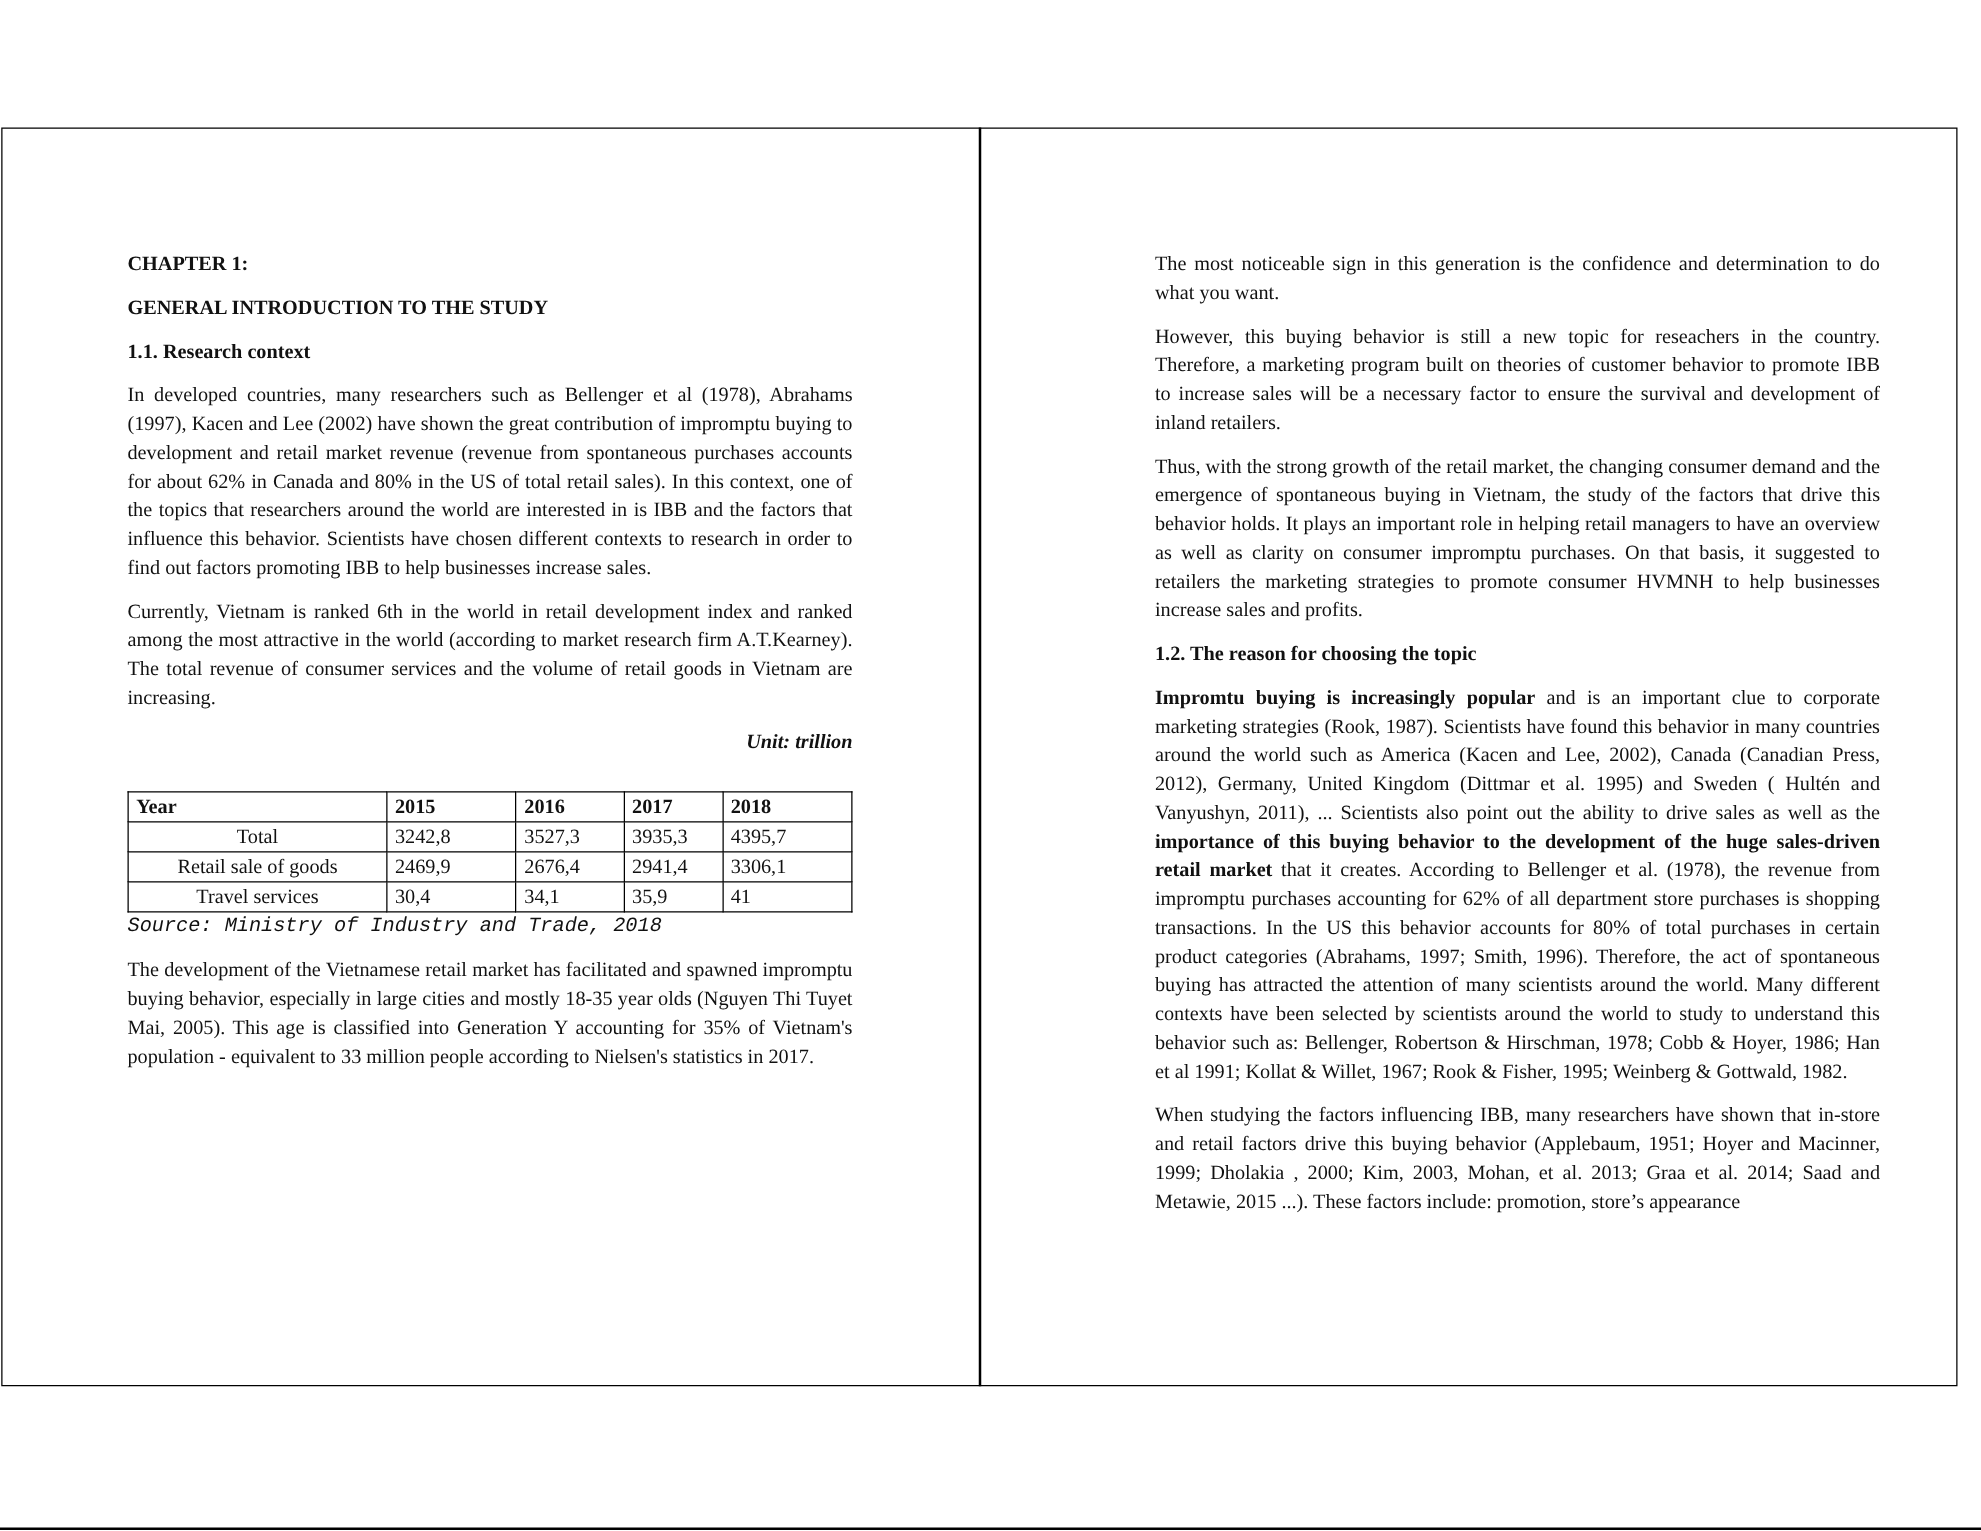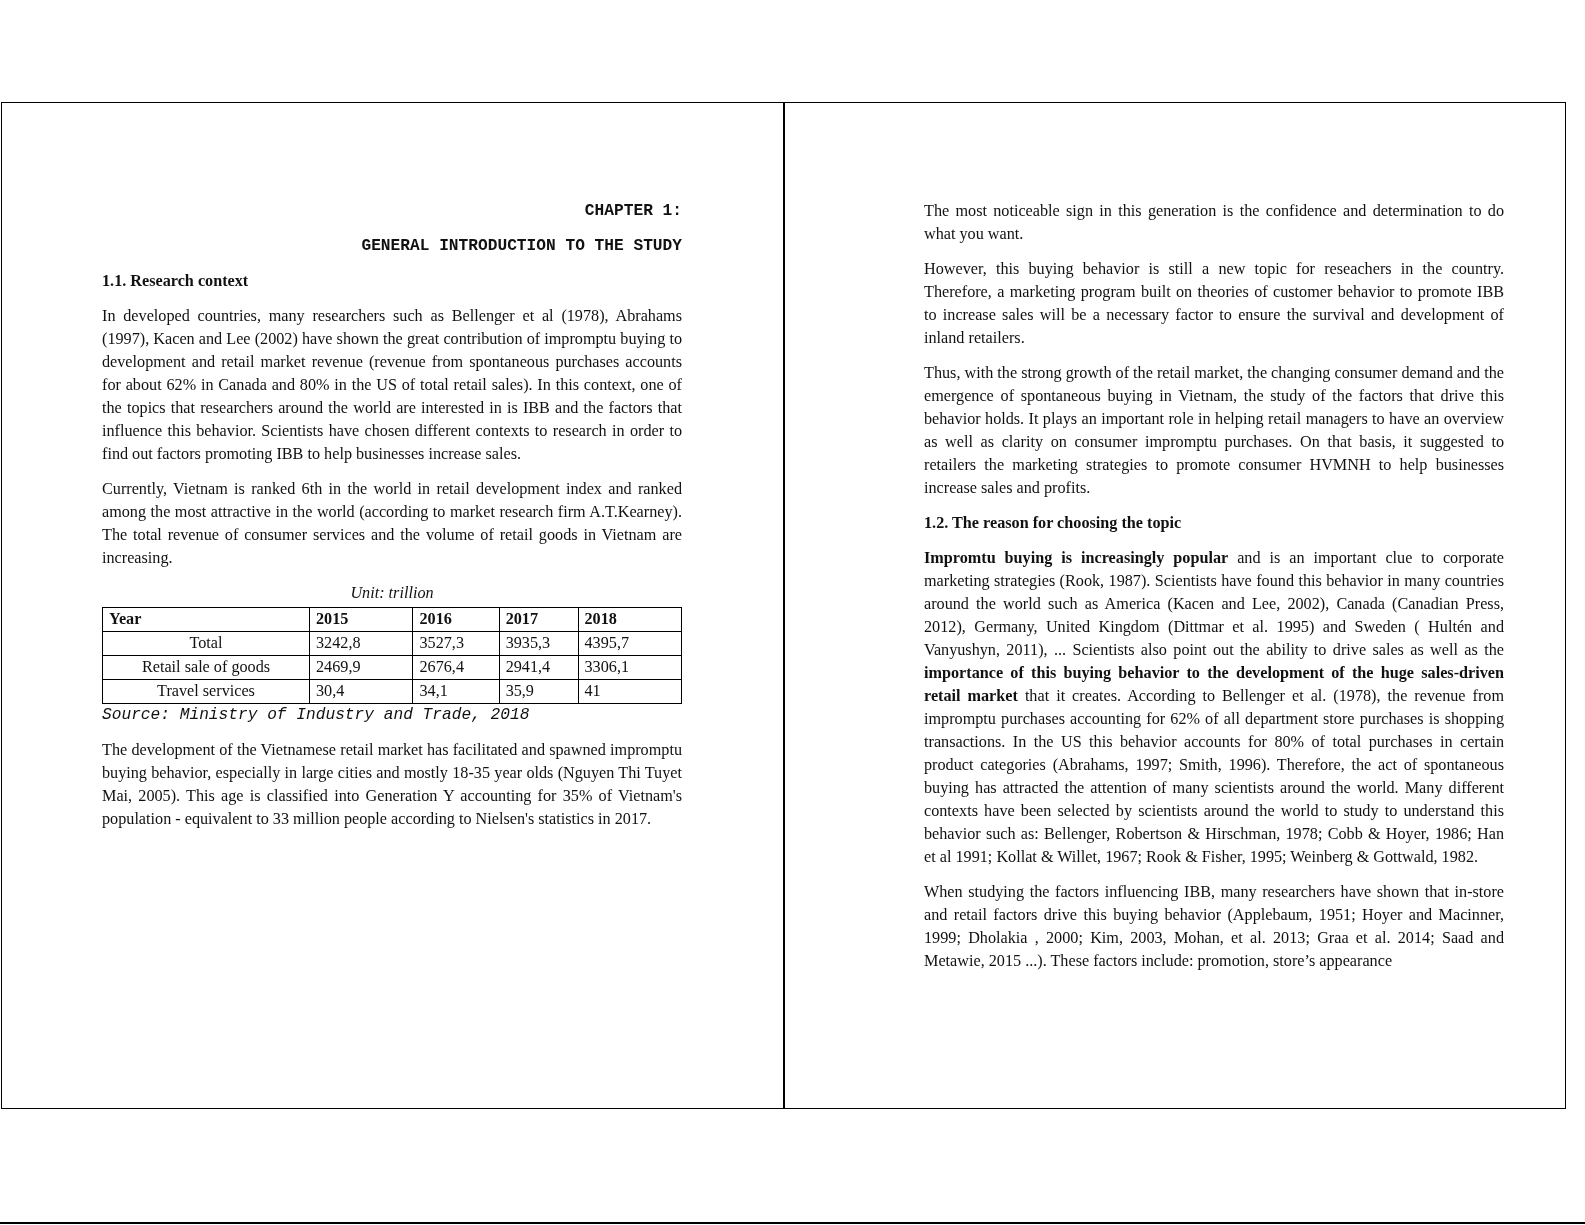--- a/index.html
+++ b/index.html
@@ -7,23 +7,23 @@
          font-family:"Liberation Serif", "DejaVu Serif", serif; color:#111; }
   .frame { position:absolute; left:1px; top:102px; width:1565px; height:1007px;
            border:1.5px solid #000; box-sizing:border-box; }
   .divider { position:absolute; left:783px; top:102px; width:1.5px; height:1007px; background:#000; }
   .bottom-rule { position:absolute; left:0; top:1222px; width:1585px; height:1.5px; background:#000; }
   .page { position:absolute; top:200px; width:580px; font-size:16.2px; line-height:23px; }
   .page.left { left:102px; }
   .page.right { left:924px; }
   p { margin:0 0 12px 0; text-align:justify; }
   .bold { font-weight:bold; }
-  .chapter { text-align:right; font-weight:bold; margin:0 0 12px 0;font-family:Liberation Mono, monospace; }
+  .chapter { text-align:left; font-weight:bold; margin:0 0 12px 0; }
   .heading { font-weight:bold; margin:0 0 12px 0; }
-  .unit { text-align:center; font-style:italic; margin:10px 0 2px 0; }
+  .unit { text-align:right; font-style:italic; margin:10px 0 28px 0;font-weight:bold; }
   table { border-collapse:collapse; width:580px; font-size:16.2px; line-height:23px; }
   td, th { border:1px solid #000; padding:0 6px; text-align:left; vertical-align:bottom; }
   th { font-weight:bold; }
   td.label { width:208px;text-align:center; }
   td.num, th.num { width:95px; }
   th.num:nth-child(3), td.num:nth-child(3) { width:76px; }
   th.num:nth-child(4), td.num:nth-child(4) { width:68px;margin-top:22px; }
   .source { font-style:italic; margin:0 0 12px 0;font-family:Liberation Mono, monospace; }
 </style>
 </head>

